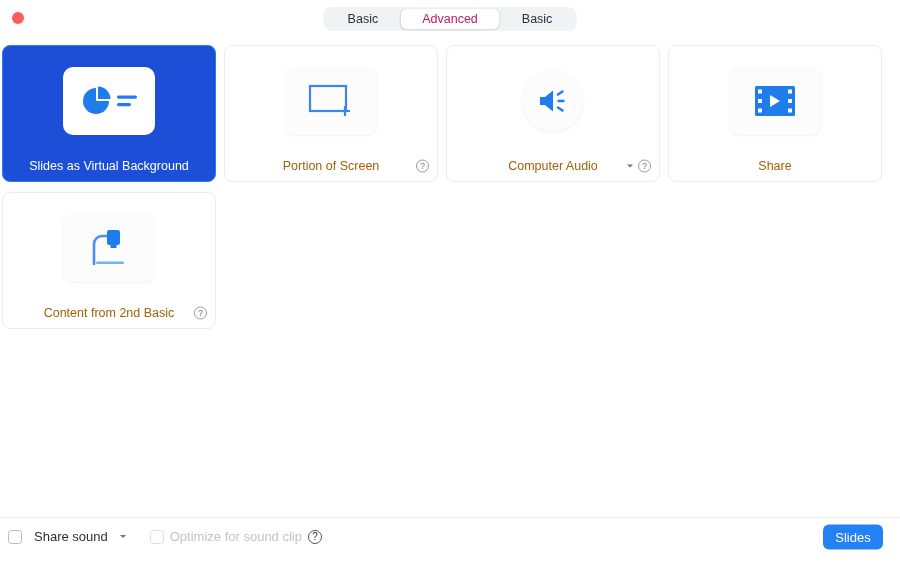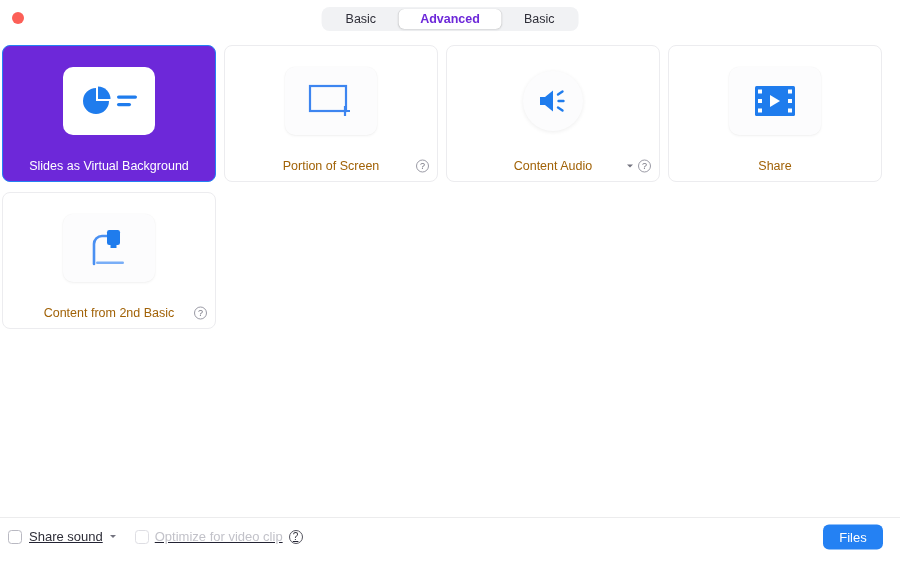--- a/index.html
+++ b/index.html
@@ -64,22 +64,22 @@
     color: #2e2e38;
     cursor: default;
     white-space: nowrap;
     display: flex;
     align-items: center;
     justify-content: center;
   }
 
   .tab.active {
     background: #ffffff;
-    color: #6d28d9;
-    font-weight: 700;
+    color: #be185d;
+    font-weight: 400;
     box-shadow: 0 1px 2px rgba(0,0,0,0.10), 0 0 1px rgba(0,0,0,0.12);
     align-items: center;
   }
 
   
   .grid {
     position: absolute;
     left: 2px;
     top: 45px;
     width: 896px;
@@ -96,21 +96,21 @@
     border: 1px solid #ececef;
     background: #ffffff;
     display: flex;
     flex-direction: column;
     align-items: center;
     cursor: default;
     overflow: hidden;
   }
 
   .card.selected {
-    background: #6d28d9;
+    background: #1d4ed8;
     border-color: #2481f3;
   }
 
   .card-icon-wrap {
     flex: 1;
     width: 100%;
     display: flex;
     align-items: center;
     justify-content: center;
     padding-top: 4px;
@@ -203,22 +203,21 @@
     height: 38px;
     border-top: 1px solid #ececed;
     display: flex;
     align-items: center;
   }
 
   .bottom-left {
     display: flex;
     align-items: center;
     padding-left: 8px;
-    gap: 7px;
-    text-decoration: underline;
+    gap: 12px;
   }
 
   .opt-group {
     display: flex;
     align-items: center;
     gap: 6px;
     margin-left: 12px;
   }
 
   .checkbox {
@@ -330,21 +329,21 @@
         <div class="icon-tile circle">
           <svg width="32" height="28" viewBox="0 0 32 28">
             <path d="M3 10 L8 10 L16 3.5 L16 24.5 L8 18 L3 18 Z" fill="#1f7ced"></path>
             <path d="M21 7.5 L25.5 4.5" stroke="#1f7ced" stroke-width="2.4" stroke-linecap="round"></path>
             <path d="M21.5 14 L26.5 14" stroke="#1f7ced" stroke-width="2.4" stroke-linecap="round"></path>
             <path d="M21 20.5 L25.5 23.5" stroke="#1f7ced" stroke-width="2.4" stroke-linecap="round"></path>
           </svg>
         </div>
       </div>
       <div class="card-footer">
-        <span class="card-label">Content Audio</span>
+        <span class="card-label">Computer Audio</span>
         <span class="footer-adorn">
           <span class="chevron-small"></span>
           <span class="help-icon">?</span>
         </span>
       </div>
     </div>
 
     <div class="card">
       <div class="card-icon-wrap">
         <div class="icon-tile">
@@ -387,21 +386,21 @@
   </div>
 
   <div class="bottom-bar">
     <div class="bottom-left">
       <span class="checkbox"></span>
       <span class="cb-label">Share sound</span>
       <span class="chevron-small"></span>
 
       <span class="opt-group">
         <span class="checkbox disabled"></span>
-        <span class="cb-label disabled">Optimize for video clip</span>
+        <span class="cb-label disabled">Optimize for sound clip</span>
         <span class="help-icon strong">?</span>
       </span>
     </div>
 
-    <button class="share-button">Files</button>
+    <button class="share-button">Slides</button>
   </div>
 
 </div>
 
 </body></html>

